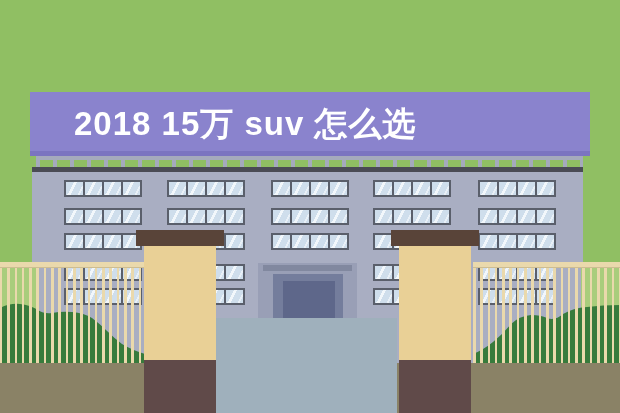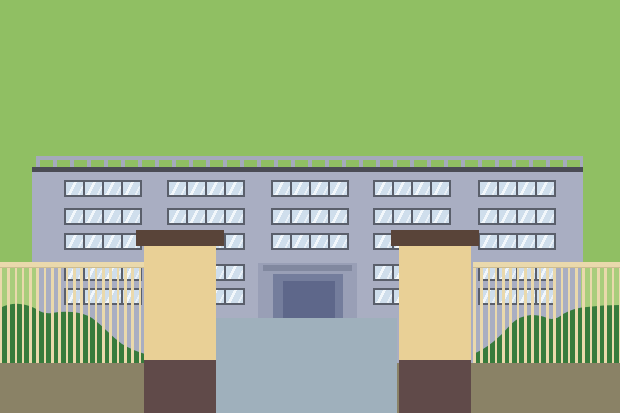--- a/index.html
+++ b/index.html
@@ -67,20 +67,23 @@
   .base-lft{left:144px;}
   .cap.rgt{left:391px;top:230px;width:88px;}
   .body-rgt{left:399px;top:246px;height:114px;}
   .base-rgt{left:399px;}
 </style>
 </head>
 <body>
 
 <div class="scene">
 
+  <div class="sign">
+    <span class="sign-title">2018 15万 suv 怎么选</span>
+  </div>
 
   <div class="railing"></div>
   <div class="roofline"></div>
 
   <div class="building">
     <div class="win-row" style="top:8px">
         <div class="wgroup" style="left: 32px;">
           <span class="pane"></span>
           <span class="pane"></span>
           <span class="pane"></span>

